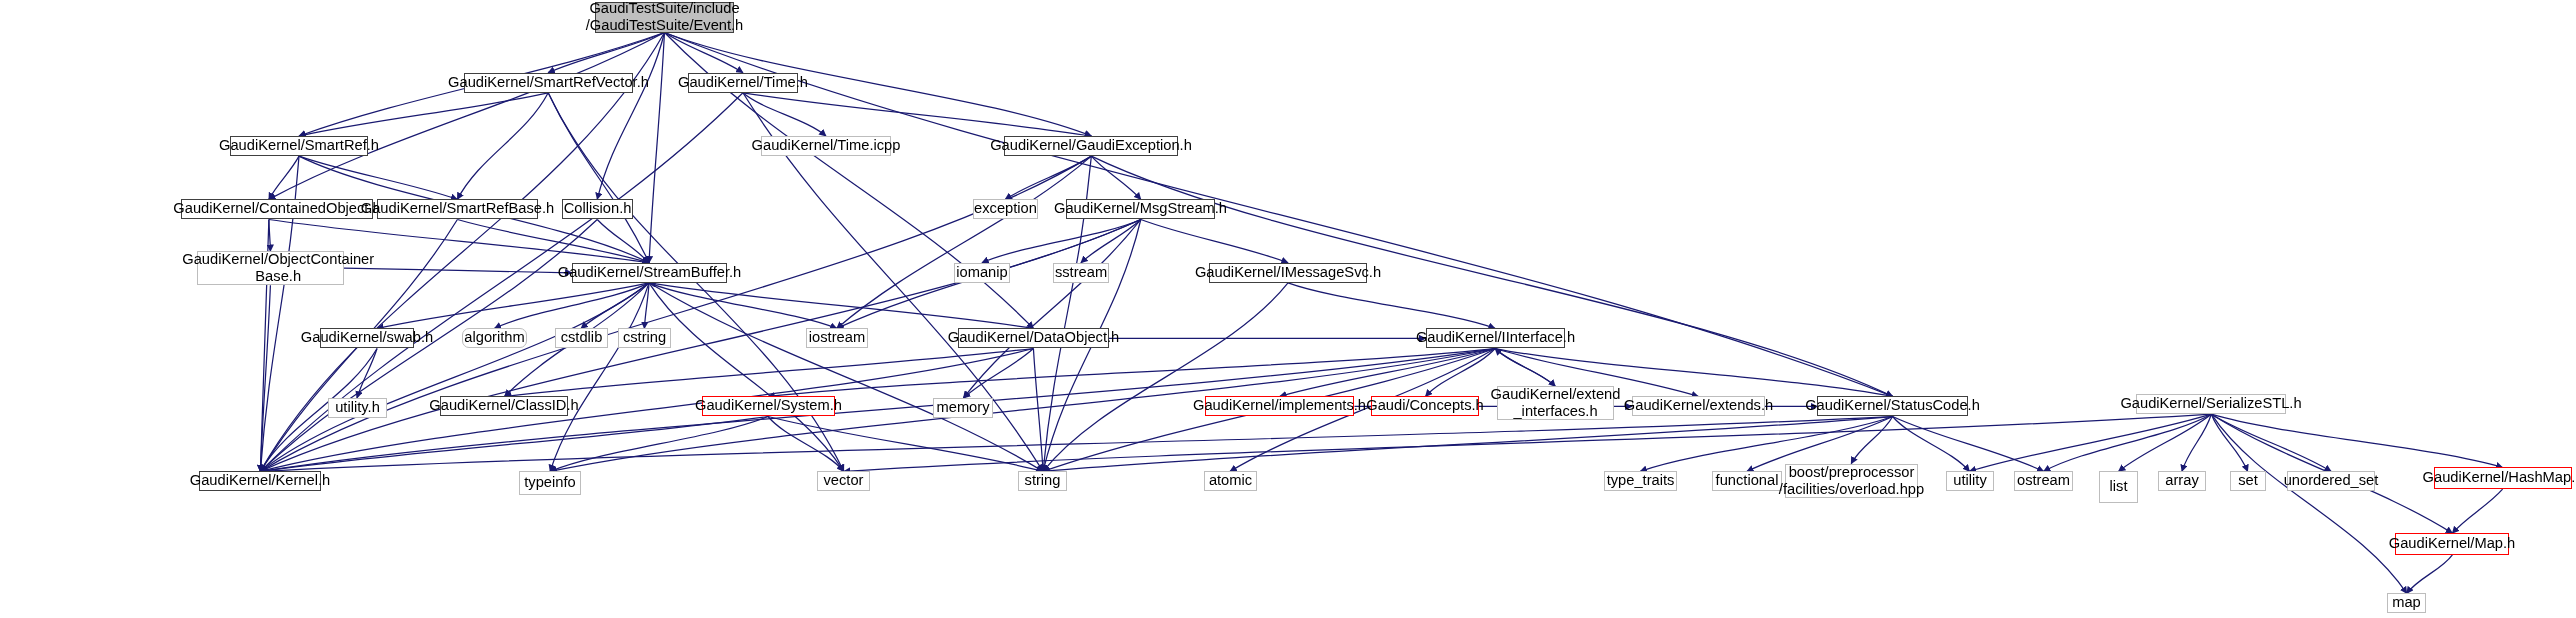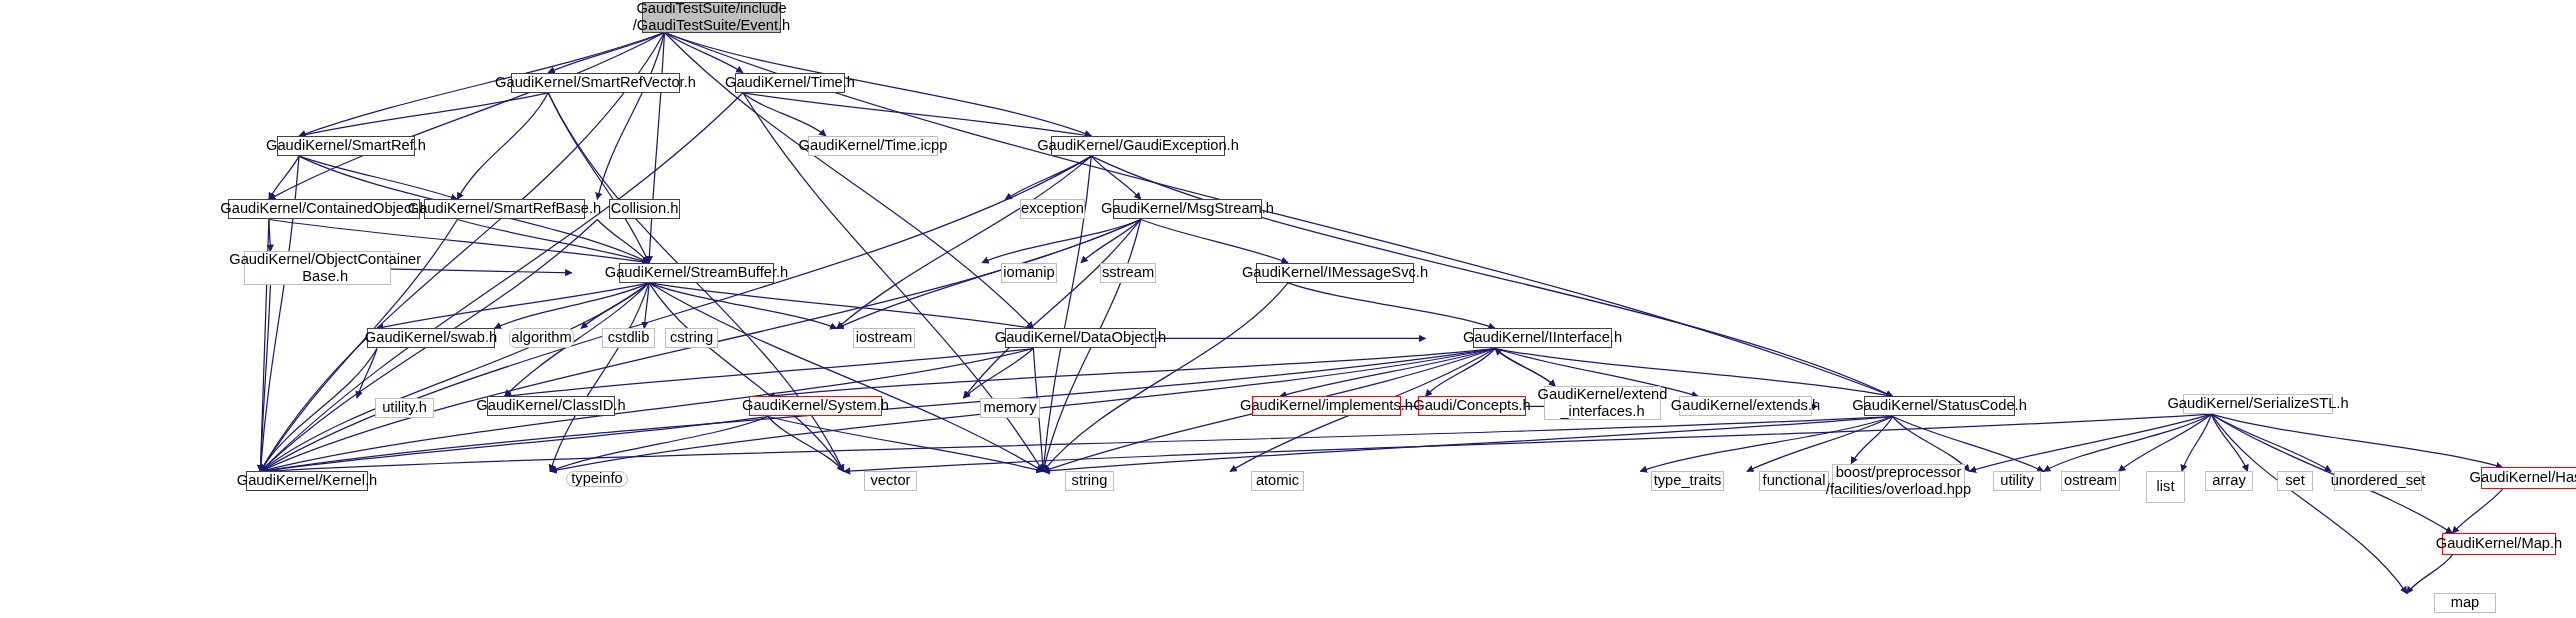--- a/index.html
+++ b/index.html
@@ -33,21 +33,20 @@
     justify-content: center;
     text-align: center;
     font-size: 14.7px;
     line-height: 1.18;
     color: #000000;
     background: #ffffff;
     border: 0.8px solid #bdbdbd;
     white-space: pre-line;
     padding: 0.8px 4.6px;
     z-index: 5;
-    margin-left: 47px;
   }
   .node.strong {
     border: 1.5px solid #404040;
   }
   .node.red {
     border: 1.5px solid #ff0000;
   }
   .node.root {
     border: 1.5px solid #404040;
     background: #bfbfbf;
@@ -182,51 +181,51 @@
       <div class="node strong" style="left: 377px; top: 199px; width: 161px; height: 20px;"><span class="node-label">GaudiKernel/SmartRefBase.h</span></div>
       <div class="node strong" style="left: 562px; top: 199px; width: 71px; height: 20px;"><span class="node-label">Collision.h</span></div>
       <div class="node plain" style="left: 973px; top: 199px; width: 65px; height: 20px;"><span class="node-label">exception</span></div>
       <div class="node strong" style="left: 1066px; top: 199px; width: 149px; height: 20px;"><span class="node-label">GaudiKernel/MsgStream.h</span></div>
       <div class="node plain" style="left: 197px; top: 251px; width: 147px; height: 34px; padding-left: 20px;"><span class="node-label">GaudiKernel/ObjectContainer
 Base.h</span></div>
       <div class="node strong" style="left: 572px; top: 263px; width: 155px; height: 20px;"><span class="node-label">GaudiKernel/StreamBuffer.h</span></div>
       <div class="node plain" style="left: 954px; top: 263px; width: 56px; height: 20px;"><span class="node-label">iomanip</span></div>
       <div class="node plain" style="left: 1053px; top: 263px; width: 56px; height: 20px;"><span class="node-label">sstream</span></div>
       <div class="node strong" style="left: 1209px; top: 263px; width: 158px; height: 20px;"><span class="node-label">GaudiKernel/IMessageSvc.h</span></div>
-      <div class="node strong" style="left: 320px; top: 328px; width: 128px; height: 20px;"><span class="node-label">GaudiKernel/swab.h</span></div>
+      <div class="node strong" style="left: 320px; top: 328px; width: 94px; height: 20px;"><span class="node-label">GaudiKernel/swab.h</span></div>
       <div class="node plain" style="left: 462px; top: 328px; width: 65px; height: 20px; border-radius: 7px;"><span class="node-label">algorithm</span></div>
       <div class="node plain" style="left: 555px; top: 328px; width: 53px; height: 20px;"><span class="node-label">cstdlib</span></div>
       <div class="node plain" style="left: 618px; top: 328px; width: 53px; height: 20px;"><span class="node-label">cstring</span></div>
       <div class="node plain" style="left: 806px; top: 328px; width: 62px; height: 20px;"><span class="node-label">iostream</span></div>
       <div class="node strong" style="left: 958px; top: 328px; width: 151px; height: 20px;"><span class="node-label">GaudiKernel/DataObject.h</span></div>
       <div class="node strong" style="left: 1426px; top: 328px; width: 139px; height: 20px;"><span class="node-label">GaudiKernel/IInterface.h</span></div>
       <div class="node plain" style="left: 2136px; top: 394px; width: 150px; height: 20px;"><span class="node-label">GaudiKernel/SerializeSTL.h</span></div>
       <div class="node plain" style="left: 328px; top: 398px; width: 59px; height: 20px;"><span class="node-label">utility.h</span></div>
       <div class="node strong" style="left: 440px; top: 396px; width: 128px; height: 20px;"><span class="node-label">GaudiKernel/ClassID.h</span></div>
       <div class="node red" style="left: 702px; top: 396px; width: 133px; height: 20px;"><span class="node-label">GaudiKernel/System.h</span></div>
       <div class="node plain" style="left: 933px; top: 398px; width: 60px; height: 20px;"><span class="node-label">memory</span></div>
       <div class="node red" style="left: 1205px; top: 396px; width: 149px; height: 20px;"><span class="node-label">GaudiKernel/implements.h</span></div>
       <div class="node red" style="left: 1371px; top: 396px; width: 108px; height: 20px;"><span class="node-label">Gaudi/Concepts.h</span></div>
       <div class="node plain" style="left: 1497px; top: 386px; width: 117px; height: 34px;"><span class="node-label">GaudiKernel/extend
 _interfaces.h</span></div>
       <div class="node plain" style="left: 1632px; top: 396px; width: 133px; height: 20px;"><span class="node-label">GaudiKernel/extends.h</span></div>
       <div class="node strong" style="left: 1817px; top: 396px; width: 151px; height: 20px;"><span class="node-label">GaudiKernel/StatusCode.h</span></div>
       <div class="node strong" style="left: 199px; top: 471px; width: 122px; height: 20px;"><span class="node-label">GaudiKernel/Kernel.h</span></div>
-      <div class="node plain" style="left: 519px; top: 471px; width: 62px; height: 16px; border-radius: 10px;"><span class="node-label">typeinfo</span></div>
+      <div class="node plain" style="left: 519px; top: 471px; width: 62px; height: 24px;"><span class="node-label">typeinfo</span></div>
       <div class="node plain" style="left: 817px; top: 471px; width: 53px; height: 20px;"><span class="node-label">vector</span></div>
       <div class="node plain" style="left: 1018px; top: 471px; width: 49px; height: 20px;"><span class="node-label">string</span></div>
       <div class="node plain" style="left: 1204px; top: 471px; width: 53px; height: 20px;"><span class="node-label">atomic</span></div>
       <div class="node plain" style="left: 1604px; top: 471px; width: 73px; height: 20px;"><span class="node-label">type_traits</span></div>
       <div class="node plain" style="left: 1712px; top: 471px; width: 70px; height: 20px;"><span class="node-label">functional</span></div>
       <div class="node plain" style="left: 1785px; top: 464px; width: 133px; height: 34px;"><span class="node-label">boost/preprocessor
 /facilities/overload.hpp</span></div>
       <div class="node plain" style="left: 1946px; top: 471px; width: 48px; height: 20px;"><span class="node-label">utility</span></div>
       <div class="node plain" style="left: 2014px; top: 471px; width: 59px; height: 20px;"><span class="node-label">ostream</span></div>
       <div class="node plain" style="left: 2099px; top: 471px; width: 39px; height: 32px;"><span class="node-label">list</span></div>
       <div class="node plain" style="left: 2158px; top: 471px; width: 48px; height: 20px;"><span class="node-label">array</span></div>
       <div class="node plain" style="left: 2230px; top: 471px; width: 36px; height: 20px;"><span class="node-label">set</span></div>
       <div class="node plain" style="left: 2287px; top: 471px; width: 88px; height: 20px;"><span class="node-label">unordered_set</span></div>
       <div class="node red" style="left: 2434px; top: 467px; width: 138px; height: 21.6px;"><span class="node-label">GaudiKernel/HashMap.h</span></div>
       <div class="node red" style="left: 2395px; top: 533px; width: 114px; height: 21.6px;"><span class="node-label">GaudiKernel/Map.h</span></div>
-      <div class="node plain" style="left: 2387px; top: 593px; width: 62px; height: 20px; justify-content: center;"><span class="node-label">map</span></div>
+      <div class="node plain" style="left: 2387px; top: 593px; width: 39px; height: 20px; justify-content: center;"><span class="node-label">map</span></div>
     </div>
 </div>
 
 
 </body></html>

